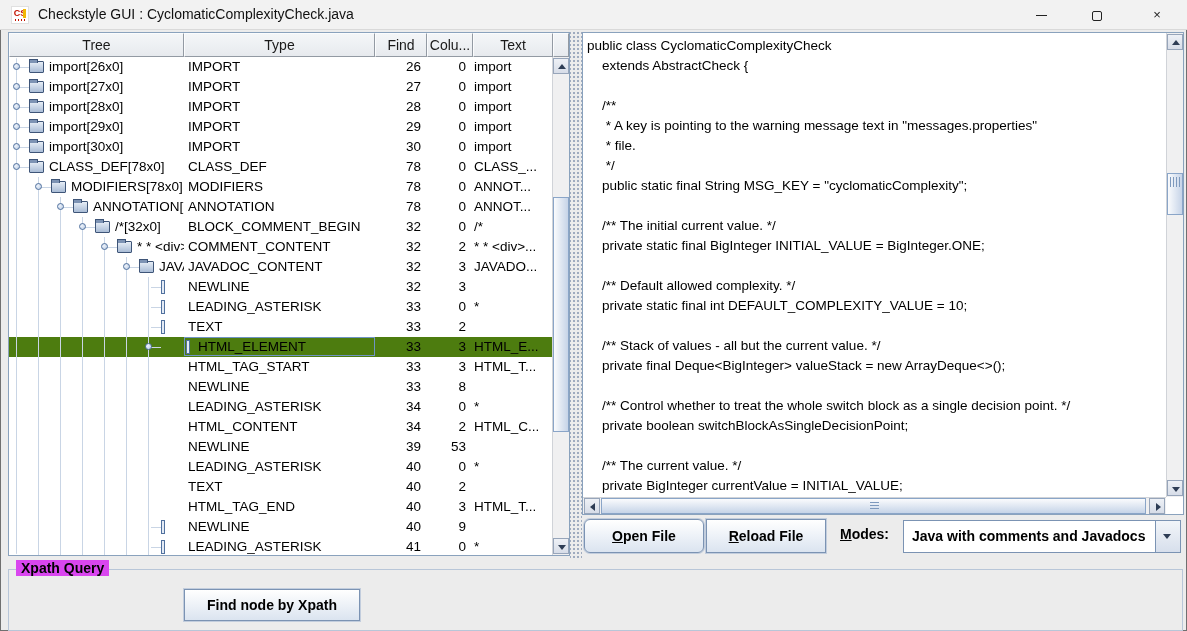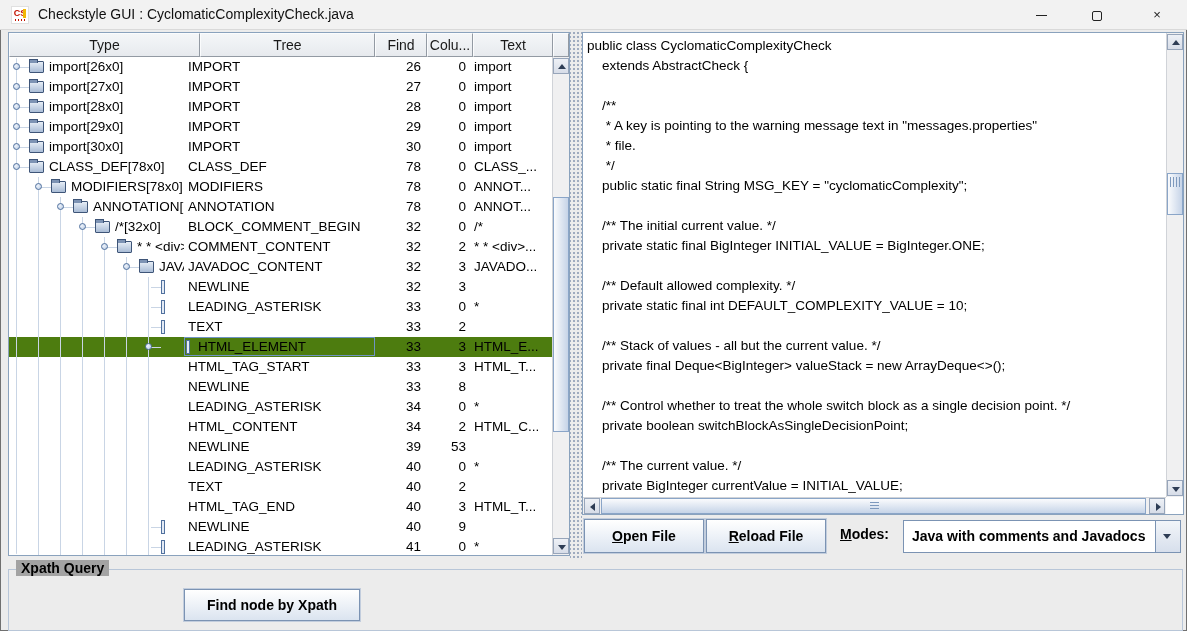--- a/index.html
+++ b/index.html
@@ -72,21 +72,21 @@
      text-align:center;line-height:32px;}
   .modeslabel{position:absolute;left:258px;top:11px;font-weight:bold;font-size:14px;color:#000;}
   .combo{position:absolute;left:321px;top:5px;width:278px;height:33px;background:#fff;border:1px solid #7b93b3;}
   .combo .val{position:absolute;left:8px;top:7px;font-weight:bold;font-size:14px;white-space:nowrap;}
   .combo .arrowbtn{position:absolute;right:0;top:0;width:25px;height:31px;border-left:1px solid #7b93b3;
      background:linear-gradient(#f2f5f9,#d7dfec);}
   .combo .arrowbtn .tri.down{left:7px;top:13px;}
   
   .xpath{position:absolute;left:8px;top:558px;width:1175px;height:73px;}
   .groupborder{position:absolute;left:0;top:11px;width:1175px;height:62px;border:1px solid #b8c6d8;}
-  .grouptitle{position:absolute;left:8px;top:2px;background:#a3a3a3;padding:0 5px;font-weight:bold;font-size:14px;color:#000;}
+  .grouptitle{position:absolute;left:8px;top:2px;background:#d946ef;padding:0 5px;font-weight:bold;font-size:14px;color:#000;}
   .xbtn{position:absolute;top:31px;height:32px;background:linear-gradient(#ffffff,#dbe4f0);
      border:1px solid #7b93b3;box-shadow:0 0 0 1px #c2cddd;font-weight:bold;font-size:14px;
      text-align:center;line-height:30px;color:#000;}
 </style>
 </head>
 <body>
 
 <div class="window">
 
   <div class="titlebar">
@@ -96,22 +96,22 @@
       <div class="dots"></div>
     </div>
     <div class="wtitle">Checkstyle GUI : CyclomaticComplexityCheck.java</div>
     <div class="wbtn min"><span class="glyph-min"></span></div>
     <div class="wbtn max"><span class="glyph-max"></span></div>
     <div class="wbtn cls"><span>×</span></div>
   </div>
 
   <div class="leftpanel">
     <div class="thead">
+      <div class="th" style="width:175px">Tree</div>
       <div class="th" style="width:191px">Type</div>
-      <div class="th" style="width:175px">Tree</div>
       <div class="th" style="width:52px">Find</div>
       <div class="th" style="width:46px">Colu...</div>
       <div class="th" style="width:80px">Text</div>
       <div class="th" style="width:16px"></div>
     </div>
     <div class="rows">
         <div class="row">
           <div class="tcell">
             <div class="guide" style="left: 7px;"></div>
             <div class="dash" style="left: 10px; width: 10px;"></div>
@@ -554,21 +554,21 @@
         <div class="hthumb" style="left:18px;width:545px;">
             <div class="gripH" style="left:268px;"></div>
           </div>
         <div class="sbtn" style="right:1px;top:0;">
             <div class="tri right"></div>
           </div>
       </div>
     </div>
 
     <div class="south">
-      <div class="mbtn" style="left:2px;width:120px;"><u>O</u>pen File</div>
+      <div class="mbtn" style="left:2px;width:120px;border-radius:6px;"><u>O</u>pen File</div>
       <div class="mbtn" style="left:124px;width:120px;"><u>R</u>eload File</div>
       <div class="modeslabel"><u>M</u>odes:</div>
       <div class="combo">
         <div class="val">Java with comments and Javadocs</div>
         <div class="arrowbtn">
             <div class="tri down"></div>
           </div>
       </div>
     </div>
   </div>

